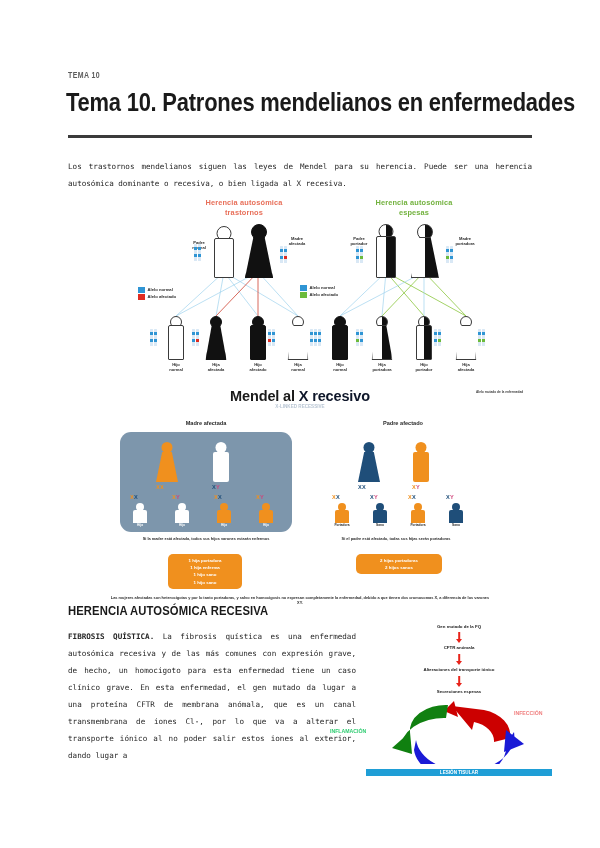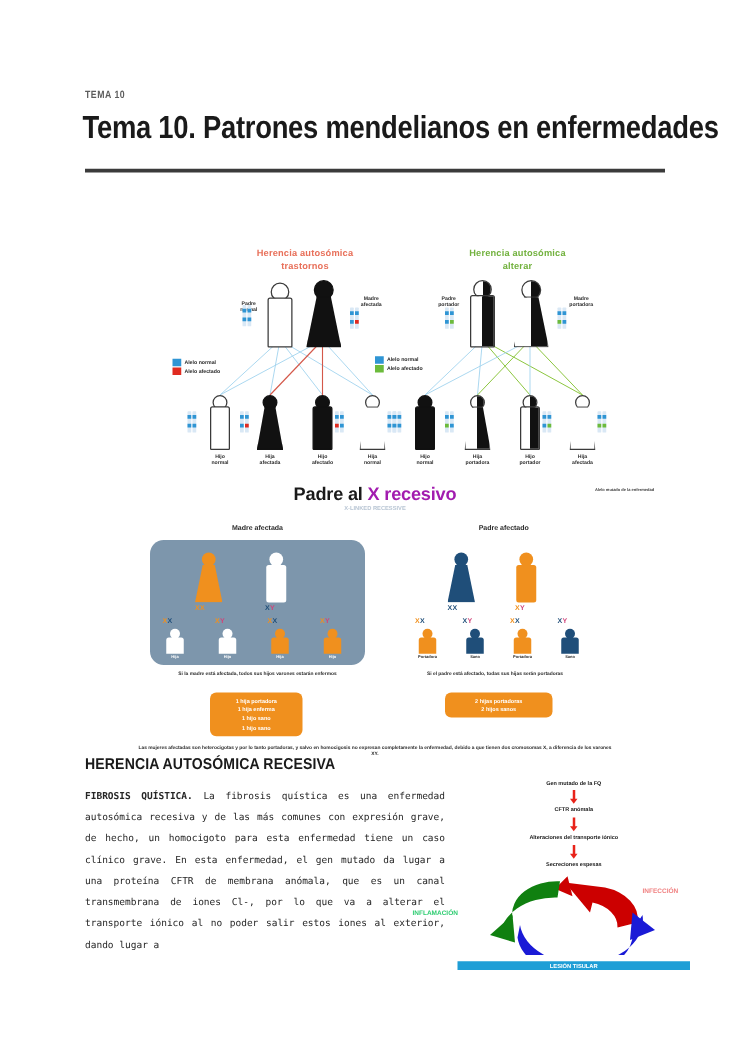--- a/index.html
+++ b/index.html
@@ -183,21 +183,21 @@
   }
   .x-title {
     position: absolute;
     top: 0; left: 0; width: 100%;
     text-align: center;
     font-size: 14.5px;
     font-weight: 700;
     color: #1a1a1a;
     letter-spacing: -0.01em;
   }
-  .x-title em { font-style: normal; color: #a21caf; }
+  .x-title em { font-style: normal; color: #0f172a; }
   .x-sub {
     position: absolute;
     top: 16px; left: 0; width: 100%;
     text-align: center;
     font-size: 4.6px;
     color: #b9c6d4;
     font-weight: 700;
   }
   .x-corner-note {
     position: absolute;
@@ -366,20 +366,21 @@
 </style>
 </head>
 <body>
 
 <div class="page">
 
   <div class="eyebrow">TEMA 10</div>
   <div class="doc-title">Tema 10. Patrones mendelianos en enfermedades</div>
   <div class="title-rule"></div>
 
+  <div class="intro">Los trastornos mendelianos siguen las leyes de Mendel para su herencia. Puede ser una herencia autosómica dominante o recesiva, o bien ligada al X recesiva.</div>
 
   <div class="figure-pedigrees">
 
     <div class="ped ped-left">
       <div class="ped-title">
         <span>Herencia autosómica</span><br>
         <span>trastornos</span>
       </div>
 
       <svg class="lines" viewBox="0 0 196 192">
@@ -479,21 +480,21 @@
       </div>
       <div class="ped-lbl" style="left:131px; top:166px;">
         <span>Hija</span><br>
         <span>normal</span>
       </div>
     </div>
 
     <div class="ped ped-right">
       <div class="ped-title">
         <span>Herencia autosómica</span><br>
-        <span>alterar</span>
+        <span>espesas</span>
       </div>
 
       <svg class="lines" viewBox="0 0 196 192">
         <line x1="70" y1="76" x2="24" y2="120" stroke="#9fd2ee" stroke-width="0.7"></line>
         <line x1="70" y1="76" x2="66" y2="120" stroke="#9fd2ee" stroke-width="0.7"></line>
         <line x1="70" y1="76" x2="108" y2="120" stroke="#8cc63f" stroke-width="0.8"></line>
         <line x1="70" y1="76" x2="150" y2="120" stroke="#8cc63f" stroke-width="0.8"></line>
         <line x1="108" y1="76" x2="24" y2="120" stroke="#9fd2ee" stroke-width="0.7"></line>
         <line x1="108" y1="76" x2="66" y2="120" stroke="#8cc63f" stroke-width="0.8"></line>
         <line x1="108" y1="76" x2="108" y2="120" stroke="#9fd2ee" stroke-width="0.7"></line>
@@ -586,21 +587,21 @@
       </div>
       <div class="ped-lbl" style="left:129px; top:166px;">
         <span>Hija</span><br>
         <span>afectada</span>
       </div>
     </div>
   </div>
 
   <div class="figure-x">
 
-    <div class="x-title"><span>Padre al </span><em>X recesivo</em></div>
+    <div class="x-title"><span>Mendel al </span><em>X recesivo</em></div>
     <div class="x-sub">X-LINKED RECESSIVE</div>
     <div class="x-corner-note">Alelo mutado de la enfermedad</div>
 
     <div class="x-left-panel"></div>
     <div class="x-panel-title" style="left:93px; top:32px;">Madre afectada</div>
 
     <div class="x-fig female" style="left:86px; top:54px; width:26px; height:40px;">
       <div class="head" style="top:0; width:11px; height:11px; background:#f0901e;"></div>
       <div class="body" style="top:10px; width:22px; height:30px; background:#f0901e;"></div>
     </div>

